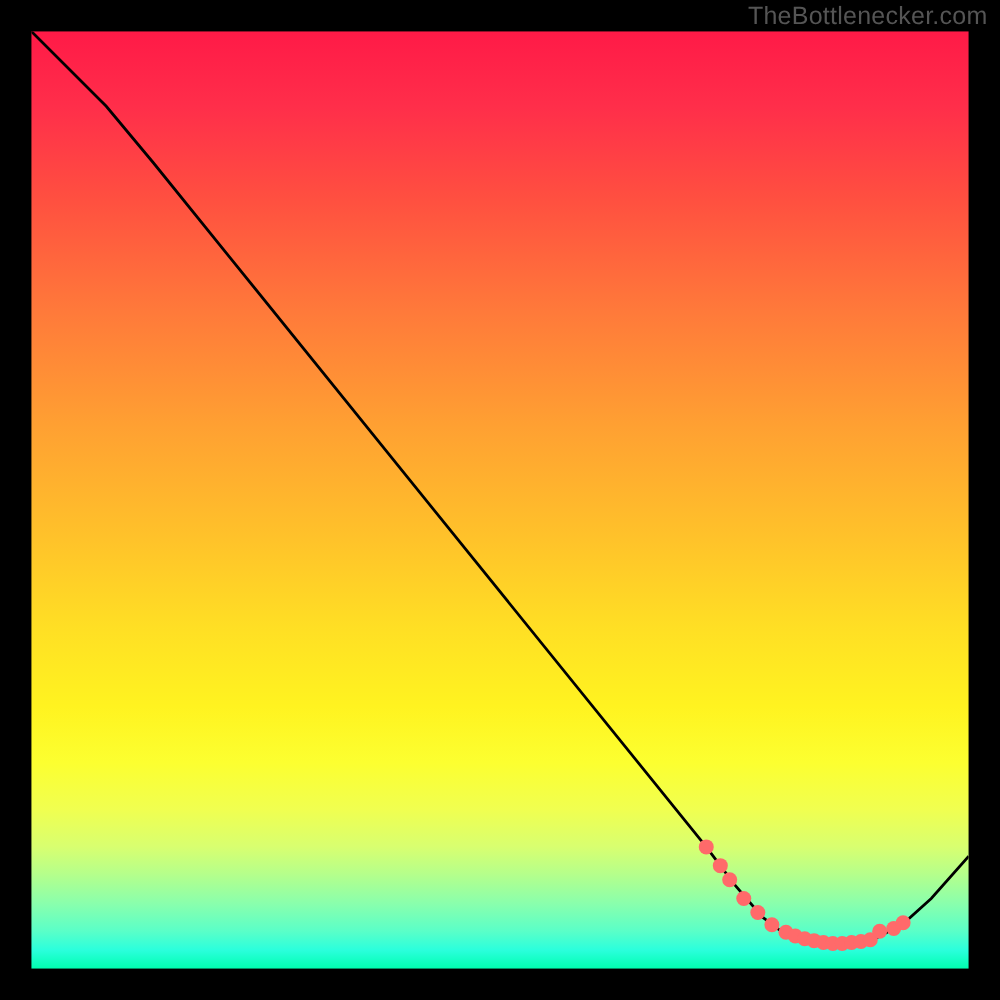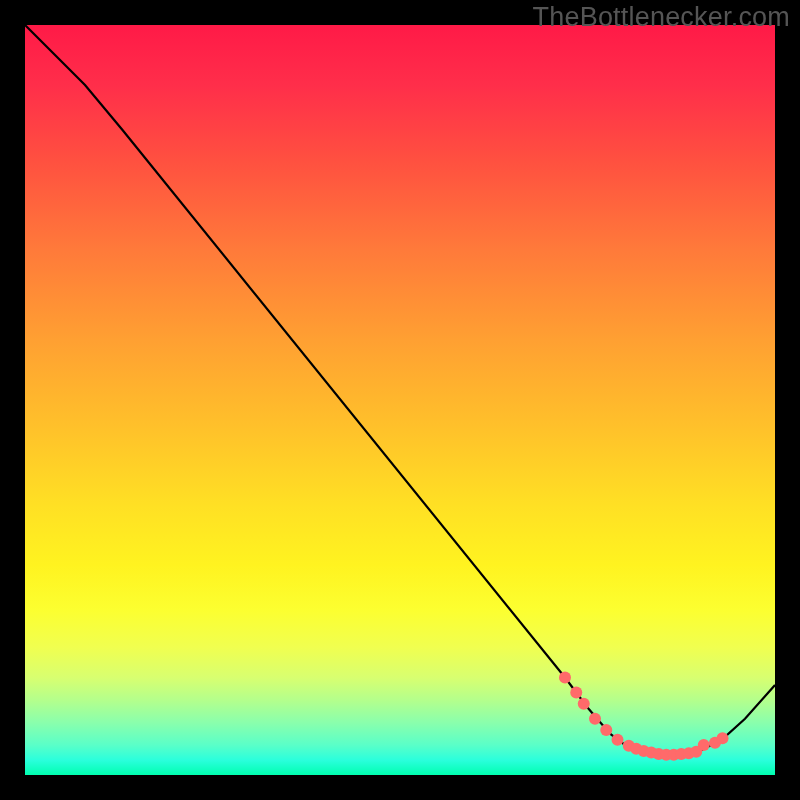--- a/index.html
+++ b/index.html
@@ -9,21 +9,21 @@
     background: #000;
     position: relative;
     overflow: hidden;
     font-family: Arial, Helvetica, sans-serif;
   }
   .attribution {
     position: absolute;
     top: 2px;
     right: 10px;
     color: #555;
-    font-size: 27px;
+    font-size: 20px;
     font-weight: 500;
     letter-spacing: 0.2px;
     z-index: 10;
   }
   .plot-area {
     position: absolute;
     left: 25px;
     top: 25px;
     width: 750px;
     height: 750px;

